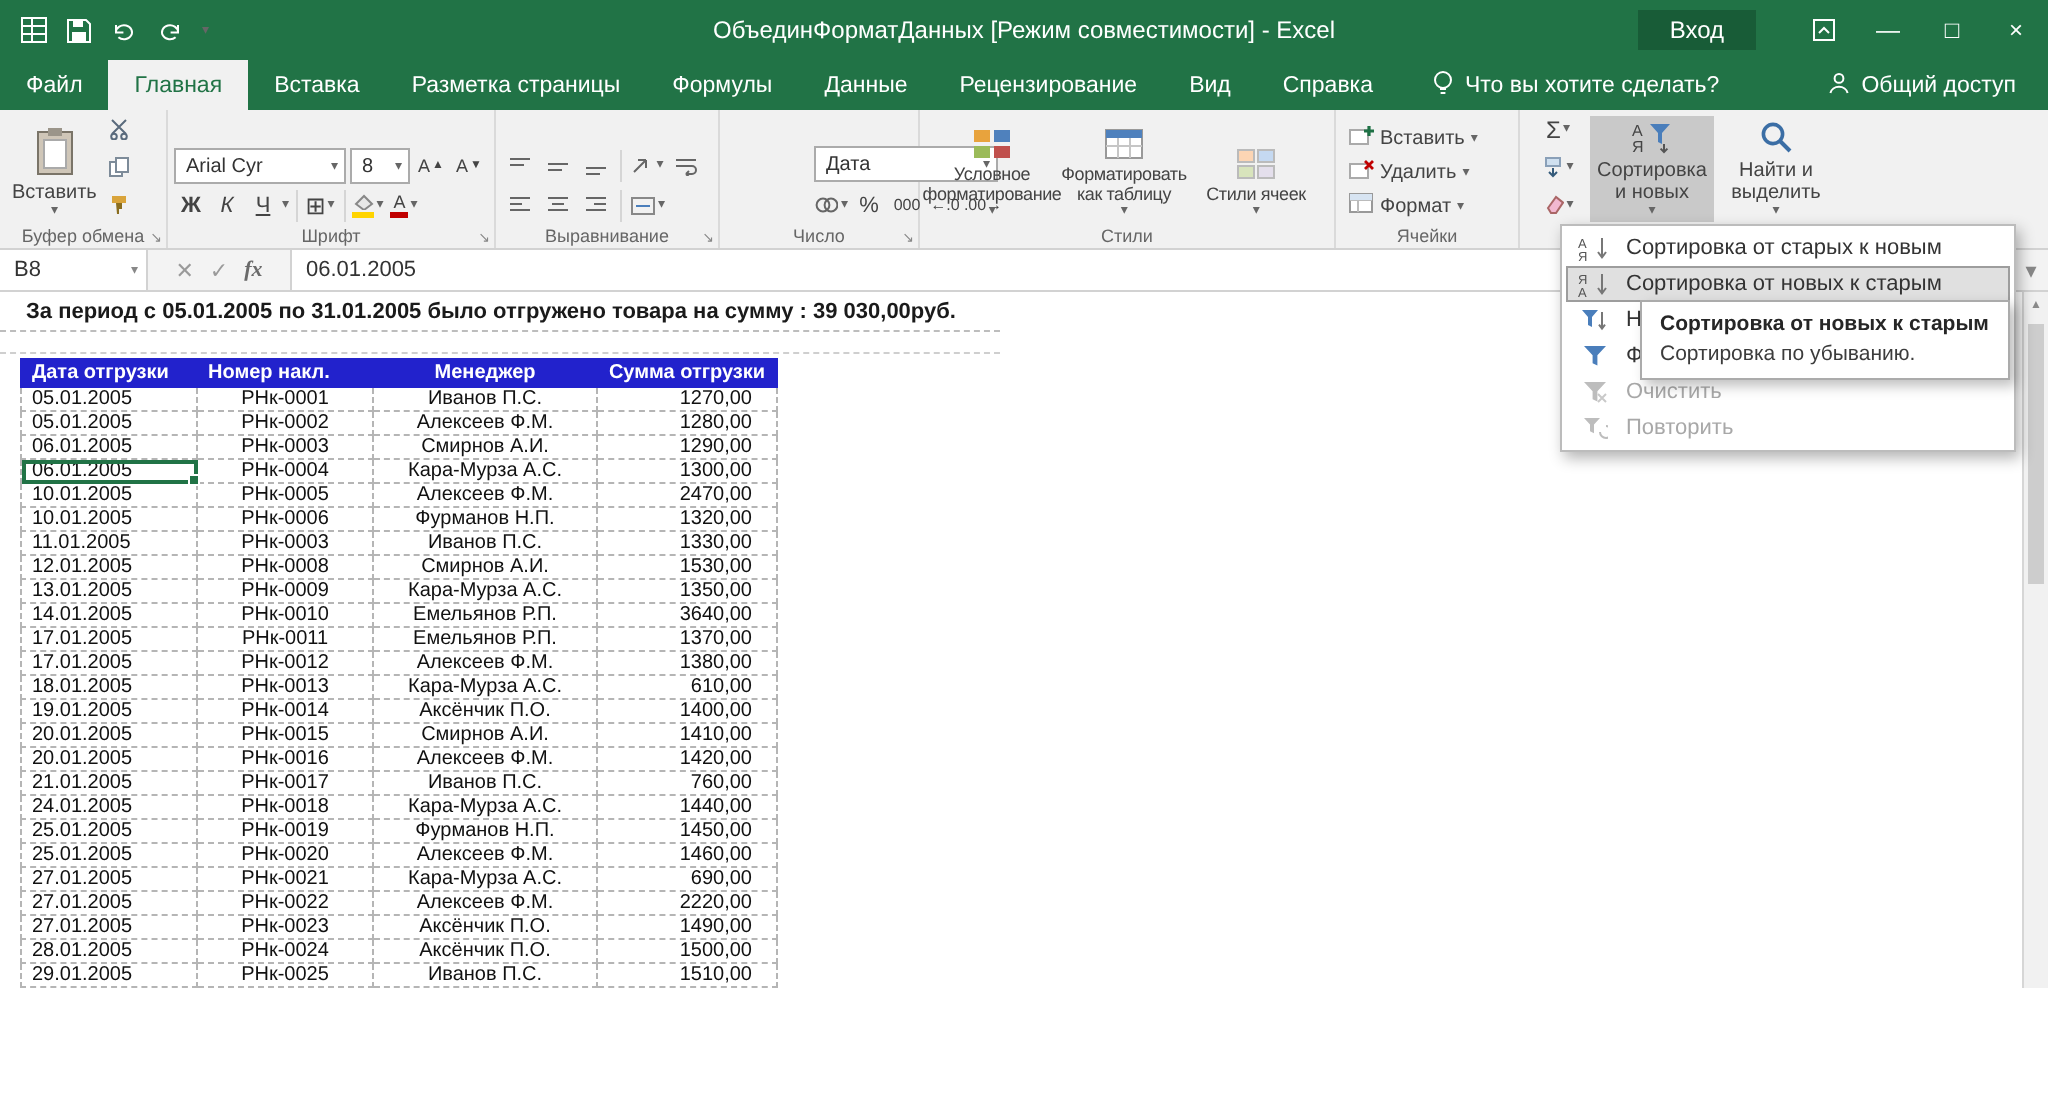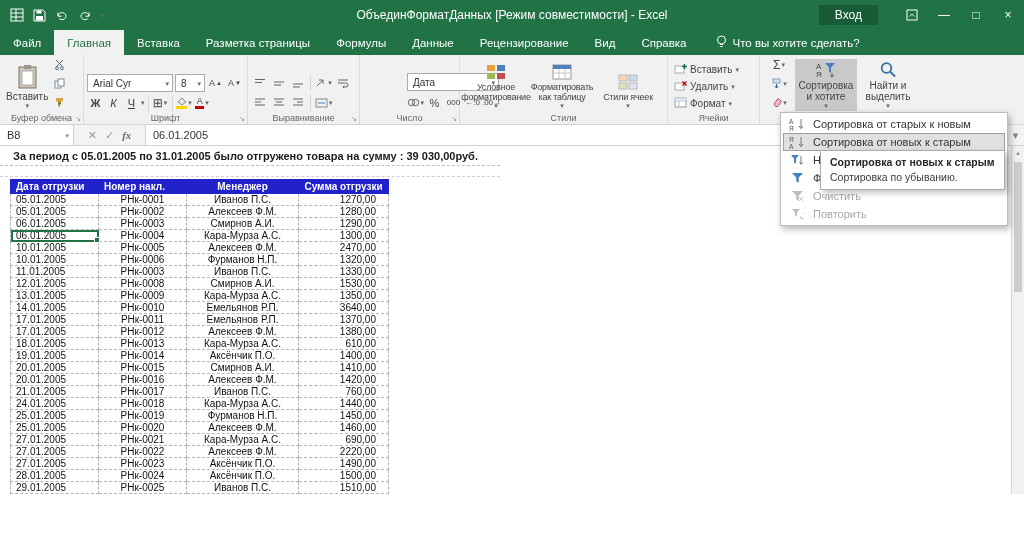--- a/index.html
+++ b/index.html
@@ -155,20 +155,27 @@
         <div class="rtab">Рецензирование</div>
         <div class="rtab">Вид</div>
         <div class="rtab">Справка</div>
       </div>
     <div class="tellme">
       <span><svg width="11" height="13">
             <circle cx="5.5" cy="5" r="4" fill="none" stroke="#fff"></circle>
             <path d="M4 9.5h3M4.3 11.5h2.4" stroke="#fff"></path>
           </svg></span>
       <span>Что вы хотите сделать?</span>
+    </div>
+    <div class="share">
+      <span><svg width="11" height="11">
+            <circle cx="5.5" cy="3.2" r="2.2" fill="none" stroke="#fff"></circle>
+            <path d="M1.2 10.5a4.4 4 0 0 1 8.6 0" fill="none" stroke="#fff"></path>
+          </svg></span>
+      <span>Общий доступ</span>
     </div>
   </div>
 
   <div class="ribbon">
 
     <div class="rgroup" style="width:84px;">
       <div class="bigbtn">
         <span><svg width="21" height="25">
               <rect x="2" y="3" width="17" height="21" fill="#cfc6b8" stroke="#7a7468"></rect>
               <rect x="5" y="7" width="11" height="14" fill="#fff" stroke="#aaa"></rect>
@@ -415,21 +422,21 @@
             <span class="caret">▾</span>
           </span>
       </div>
       <div class="bigbtn pressed" style="width:62px;">
         <span><svg width="22" height="17">
               <text x="1" y="8" font-size="8" fill="#444">А</text>
               <text x="1" y="16" font-size="8" fill="#444">Я</text>
               <path d="M10 2h10l-4 4.5V12l-2-1V6.5z" fill="#4a7ebb"></path>
               <path d="M17 12v4M15.3 14.3L17 16l1.7-1.7" stroke="#555" fill="none"></path>
             </svg></span>
-        <span>Сортировка и хотите</span>
+        <span>Сортировка и новых</span>
         <span class="caret">▾</span>
       </div>
       <div class="bigbtn" style="width:62px;">
         <span><svg width="18" height="17">
               <circle cx="7.5" cy="7" r="4.8" fill="none" stroke="#3b6ea5" stroke-width="1.8"></circle>
               <path d="M11 10.5l5 5" stroke="#3b6ea5" stroke-width="2"></path>
             </svg></span>
         <span>Найти и выделить</span>
         <span class="caret">▾</span>
       </div>

